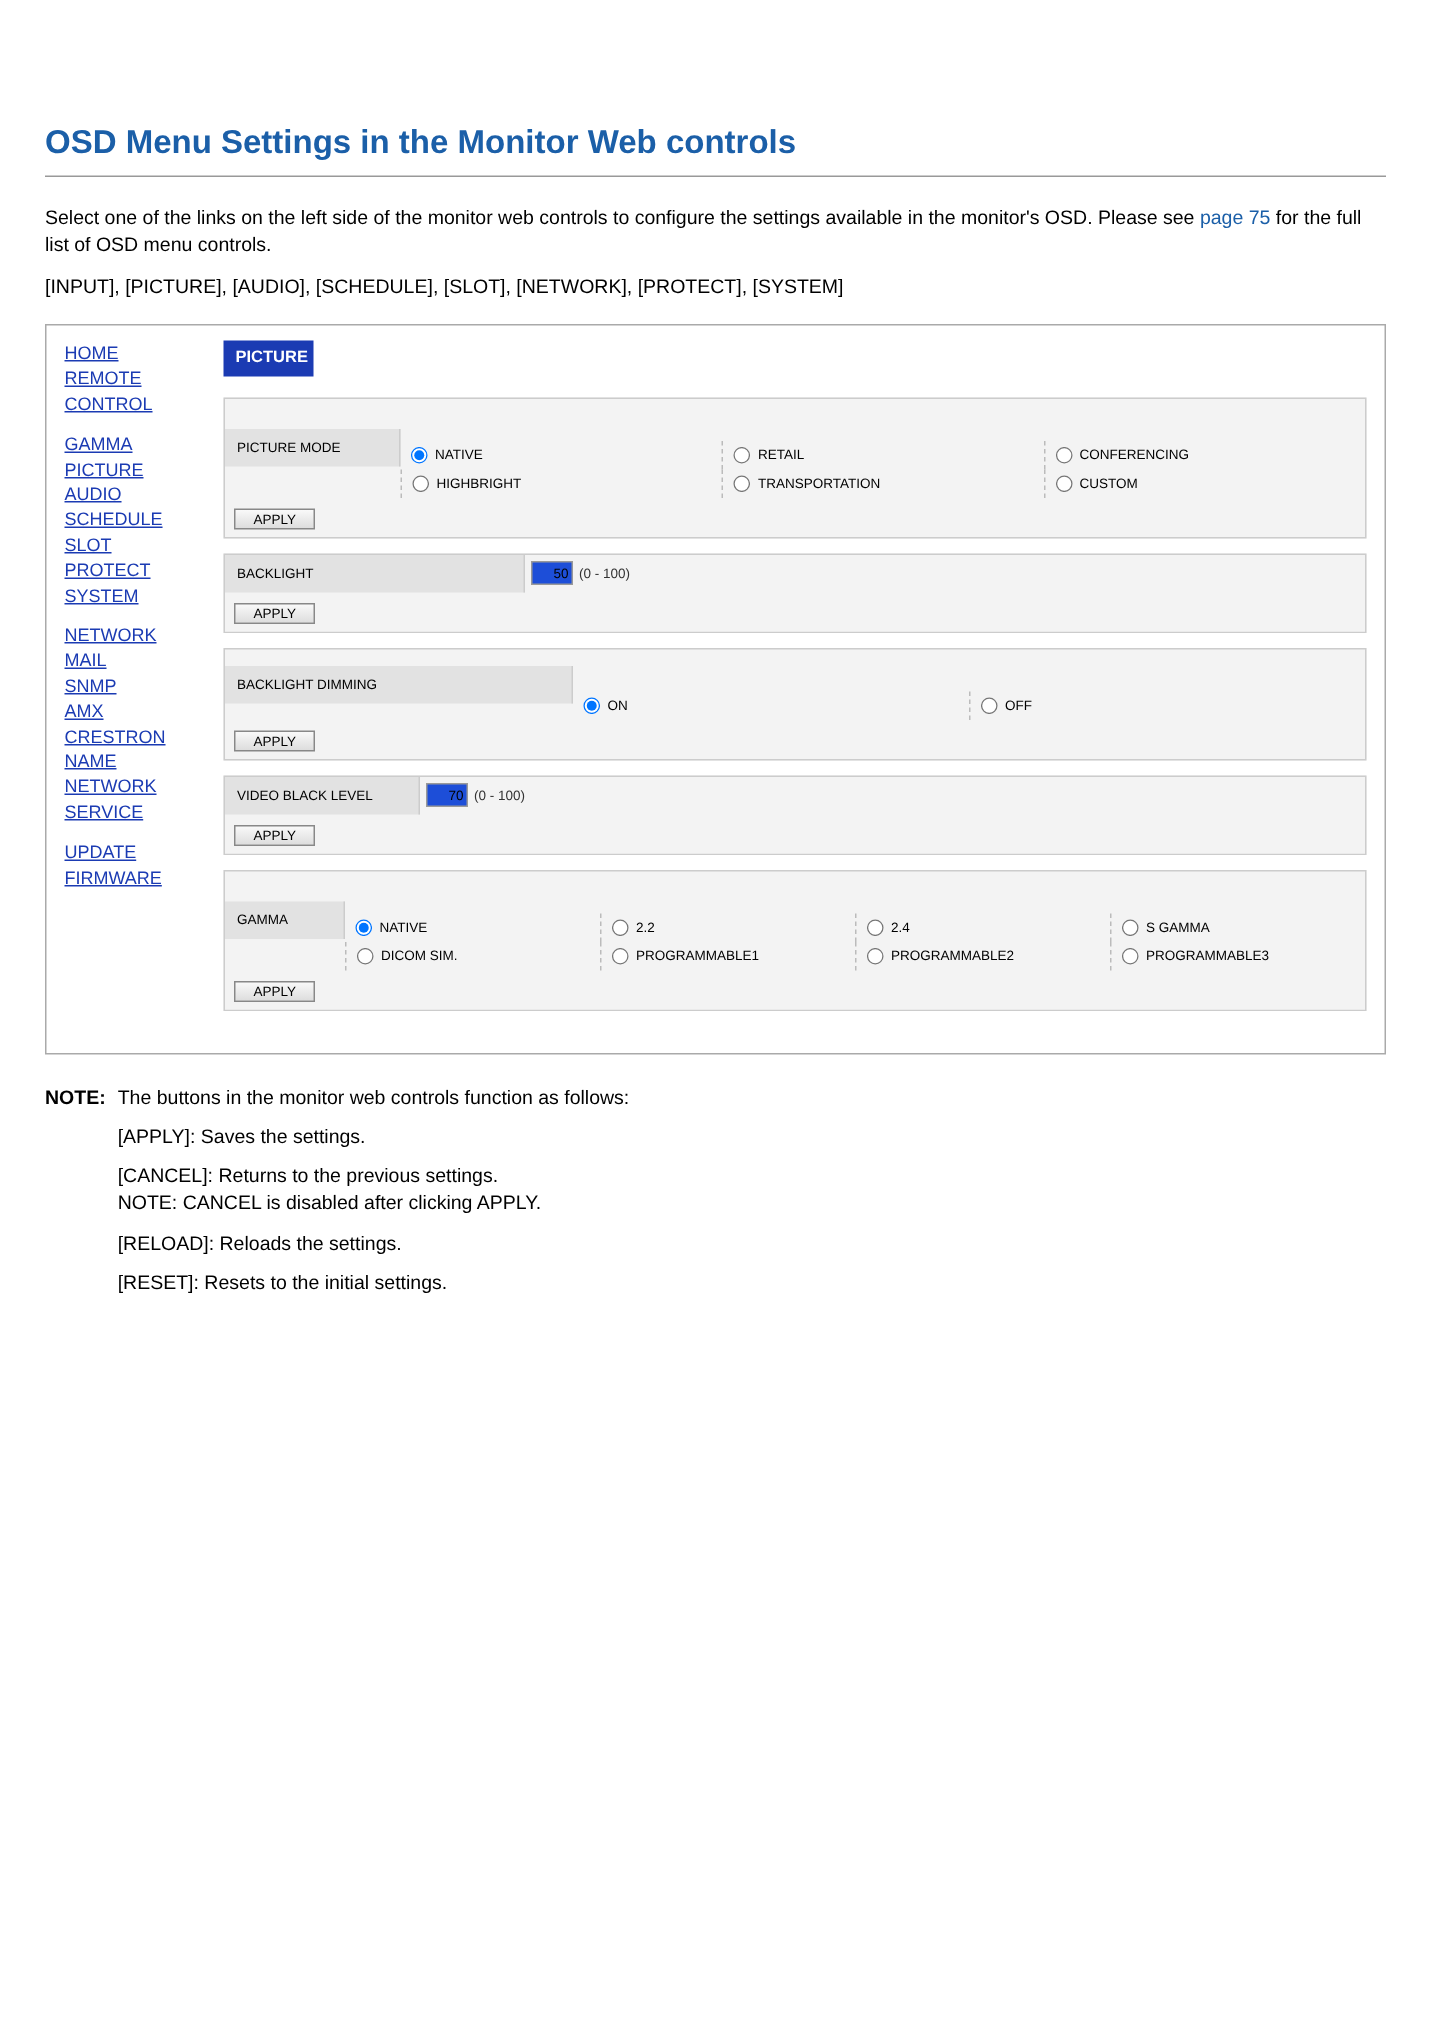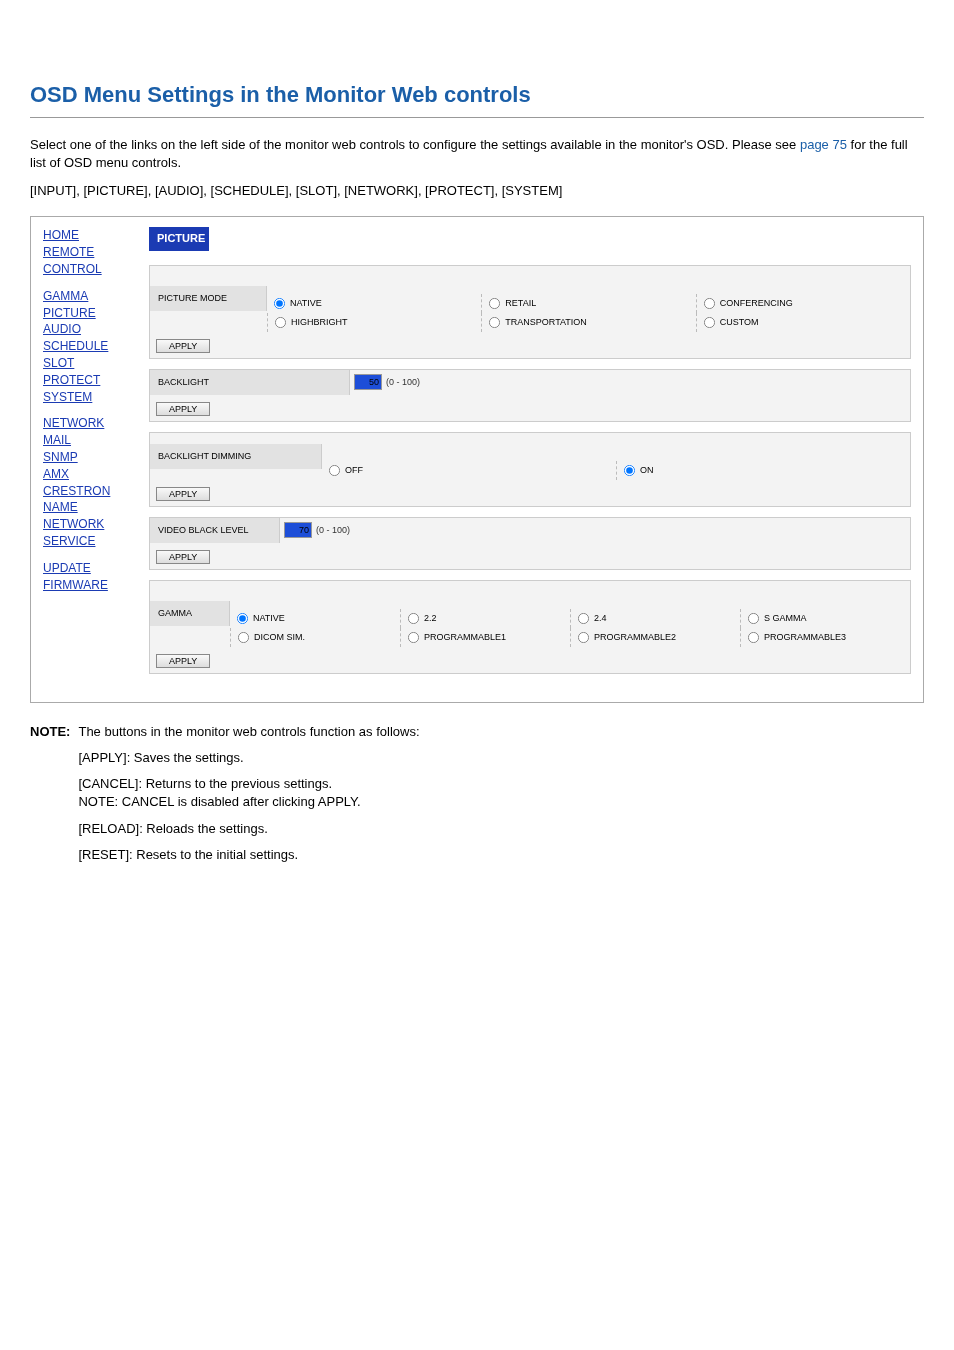--- a/index.html
+++ b/index.html
@@ -203,29 +203,29 @@
         <div class="section-row">
           <div class="row-label" style="width:200px">BACKLIGHT</div>
           <input class="num-input" value="50" style="">
           <span class="range-text">(0 - 100)</span>
         </div>
         <div class="apply-row"><button class="apply-btn">APPLY</button></div>
       </div>
 
       <div class="section-block">
         <div class="section-row">
-          <div class="row-label" style="width:172px">BACKLIGHT DIMMING</div>
+          <div class="row-label" style="width:232px">BACKLIGHT DIMMING</div>
           <div class="radio-grid bd-grid" style="flex:1;">
-            <div class="radio-cell">
-                <input type="radio" style="">
-                <span>OFF</span>
-              </div>
             <div class="radio-cell">
                 <input type="radio" checked="" style="">
                 <span>ON</span>
+              </div>
+            <div class="radio-cell">
+                <input type="radio" style="">
+                <span>OFF</span>
               </div>
           </div>
         </div>
         <div class="apply-row"><button class="apply-btn">APPLY</button></div>
       </div>
 
       <div class="section-block">
         <div class="section-row">
           <div class="row-label" style="width:130px">VIDEO BLACK LEVEL</div>
           <input class="num-input" value="70" style="">

